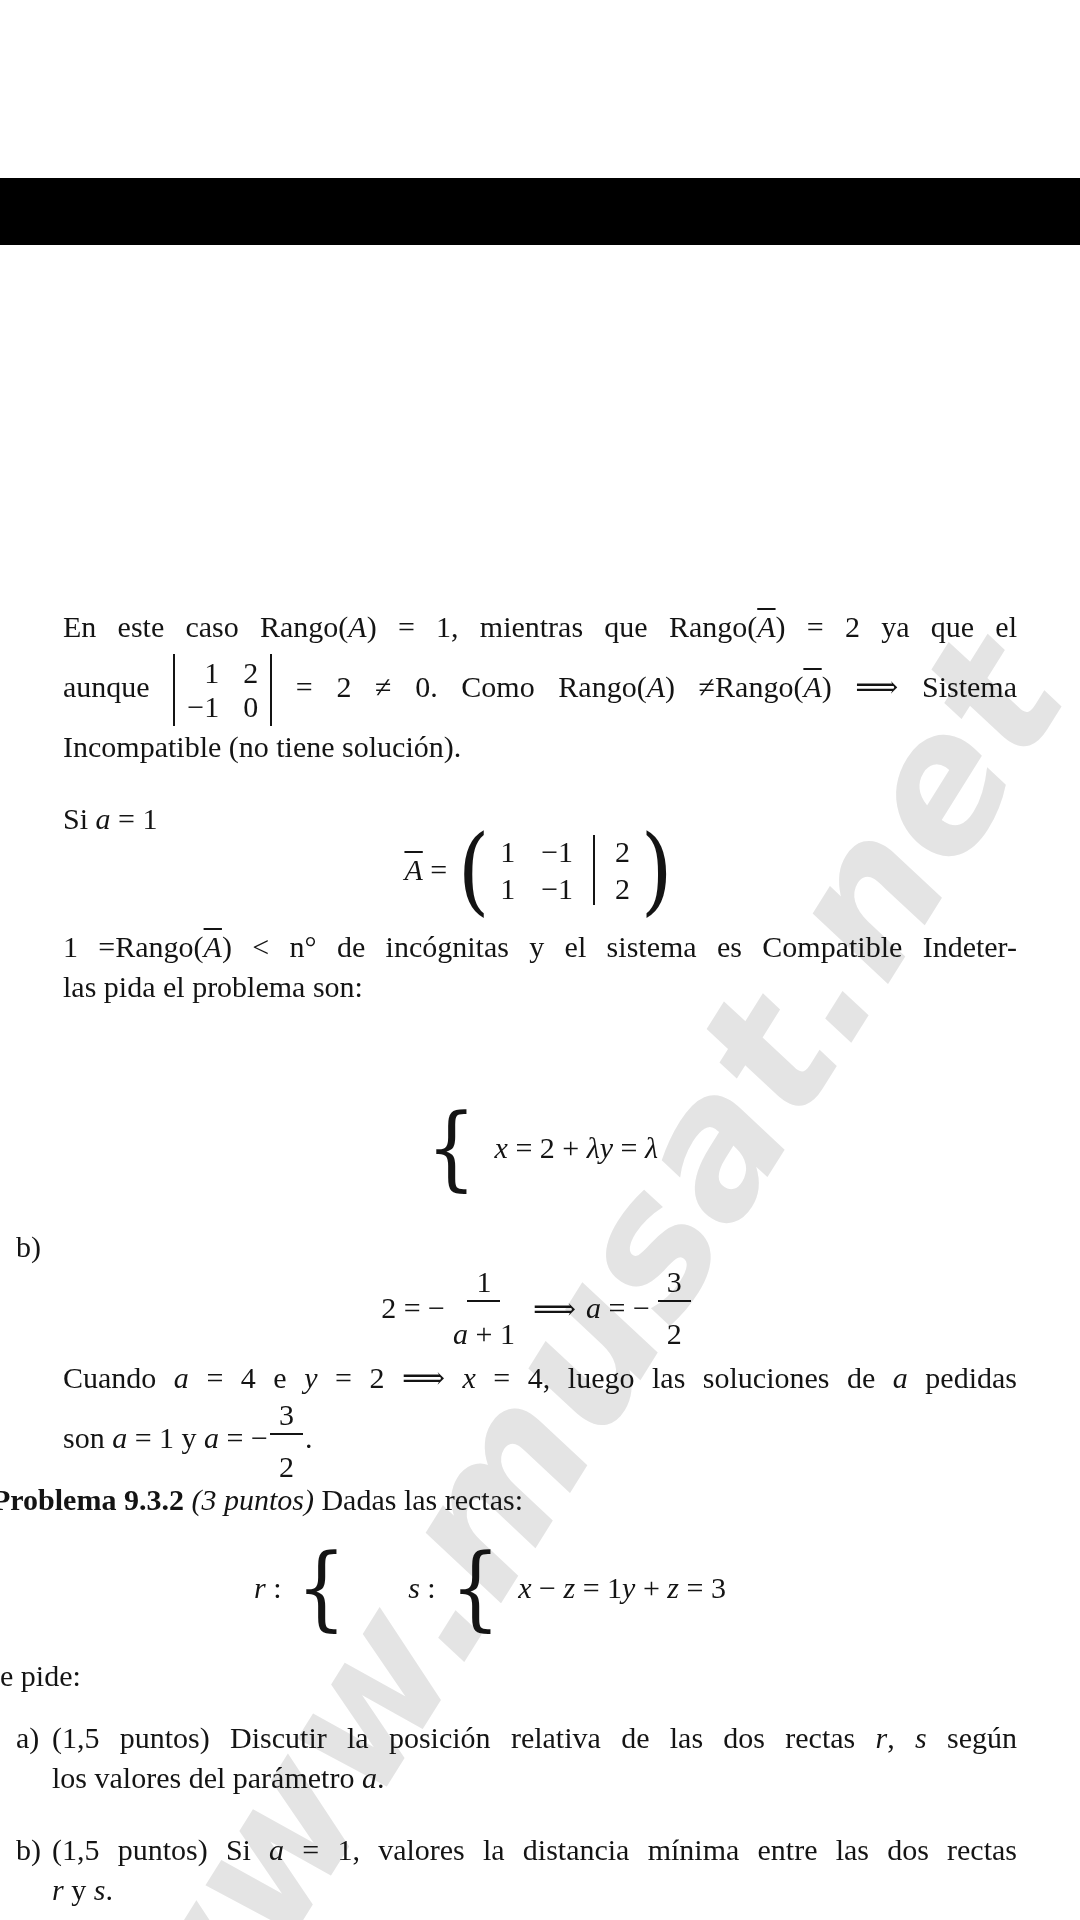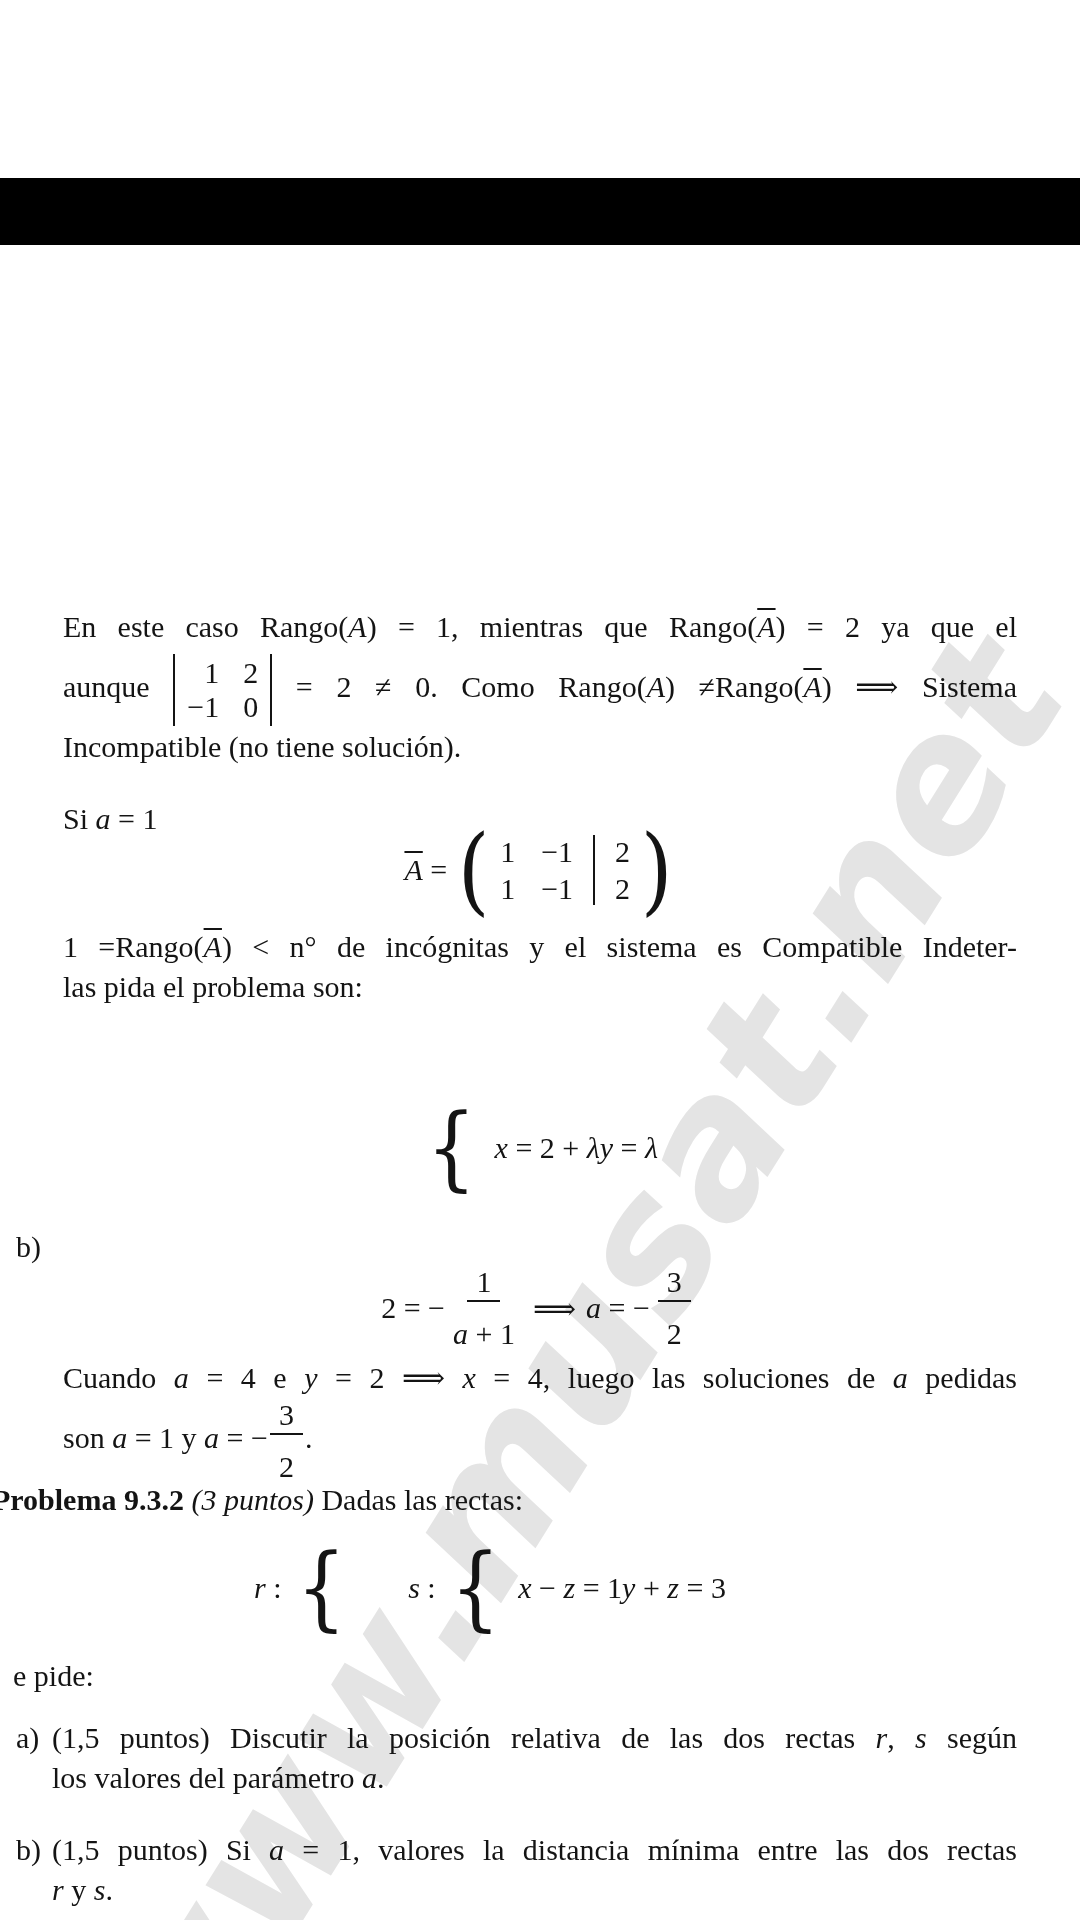--- a/index.html
+++ b/index.html
@@ -185,21 +185,21 @@
       <span class="bigbrace">{</span>
       <span class="gap-rs"></span>
       <span class="sys-label"><span class="seg-it">s</span><span class="seg-rm"> :</span></span>
       <span class="bigbrace">{</span>
       <span class="sys-rows">
         <span class="sys-row"><span class="seg-it">x</span><span class="seg-rm"> − </span><span class="seg-it">z</span><span class="seg-rm"> = 1</span></span>
         <span class="sys-row"><span class="seg-it">y</span><span class="seg-rm"> + </span><span class="seg-it">z</span><span class="seg-rm"> = 3</span></span>
       </span>
     </div>
 
-    <div class="blk" style="left:13px;top:1656px;">
+    <div class="blk" style="left:0;top:1656px;">
       <div class="line"><span class="seg-rm">e pide:</span></div>
     </div>
 
     <div class="blk item" style="top:1718px;">
       <span class="item-label">a)</span>
       <div class="item-line just"><span class="seg-rm">(1,5 puntos) Discutir la posición relativa de las dos rectas </span><span class="seg-it">r</span><span class="seg-rm">, </span><span class="seg-it">s</span><span class="seg-rm"> según</span></div>
       <div class="item-line"><span class="seg-rm">los valores del parámetro </span><span class="seg-it">a</span><span class="seg-rm">.</span></div>
     </div>
 
     <div class="blk item" style="top:1830px;">

